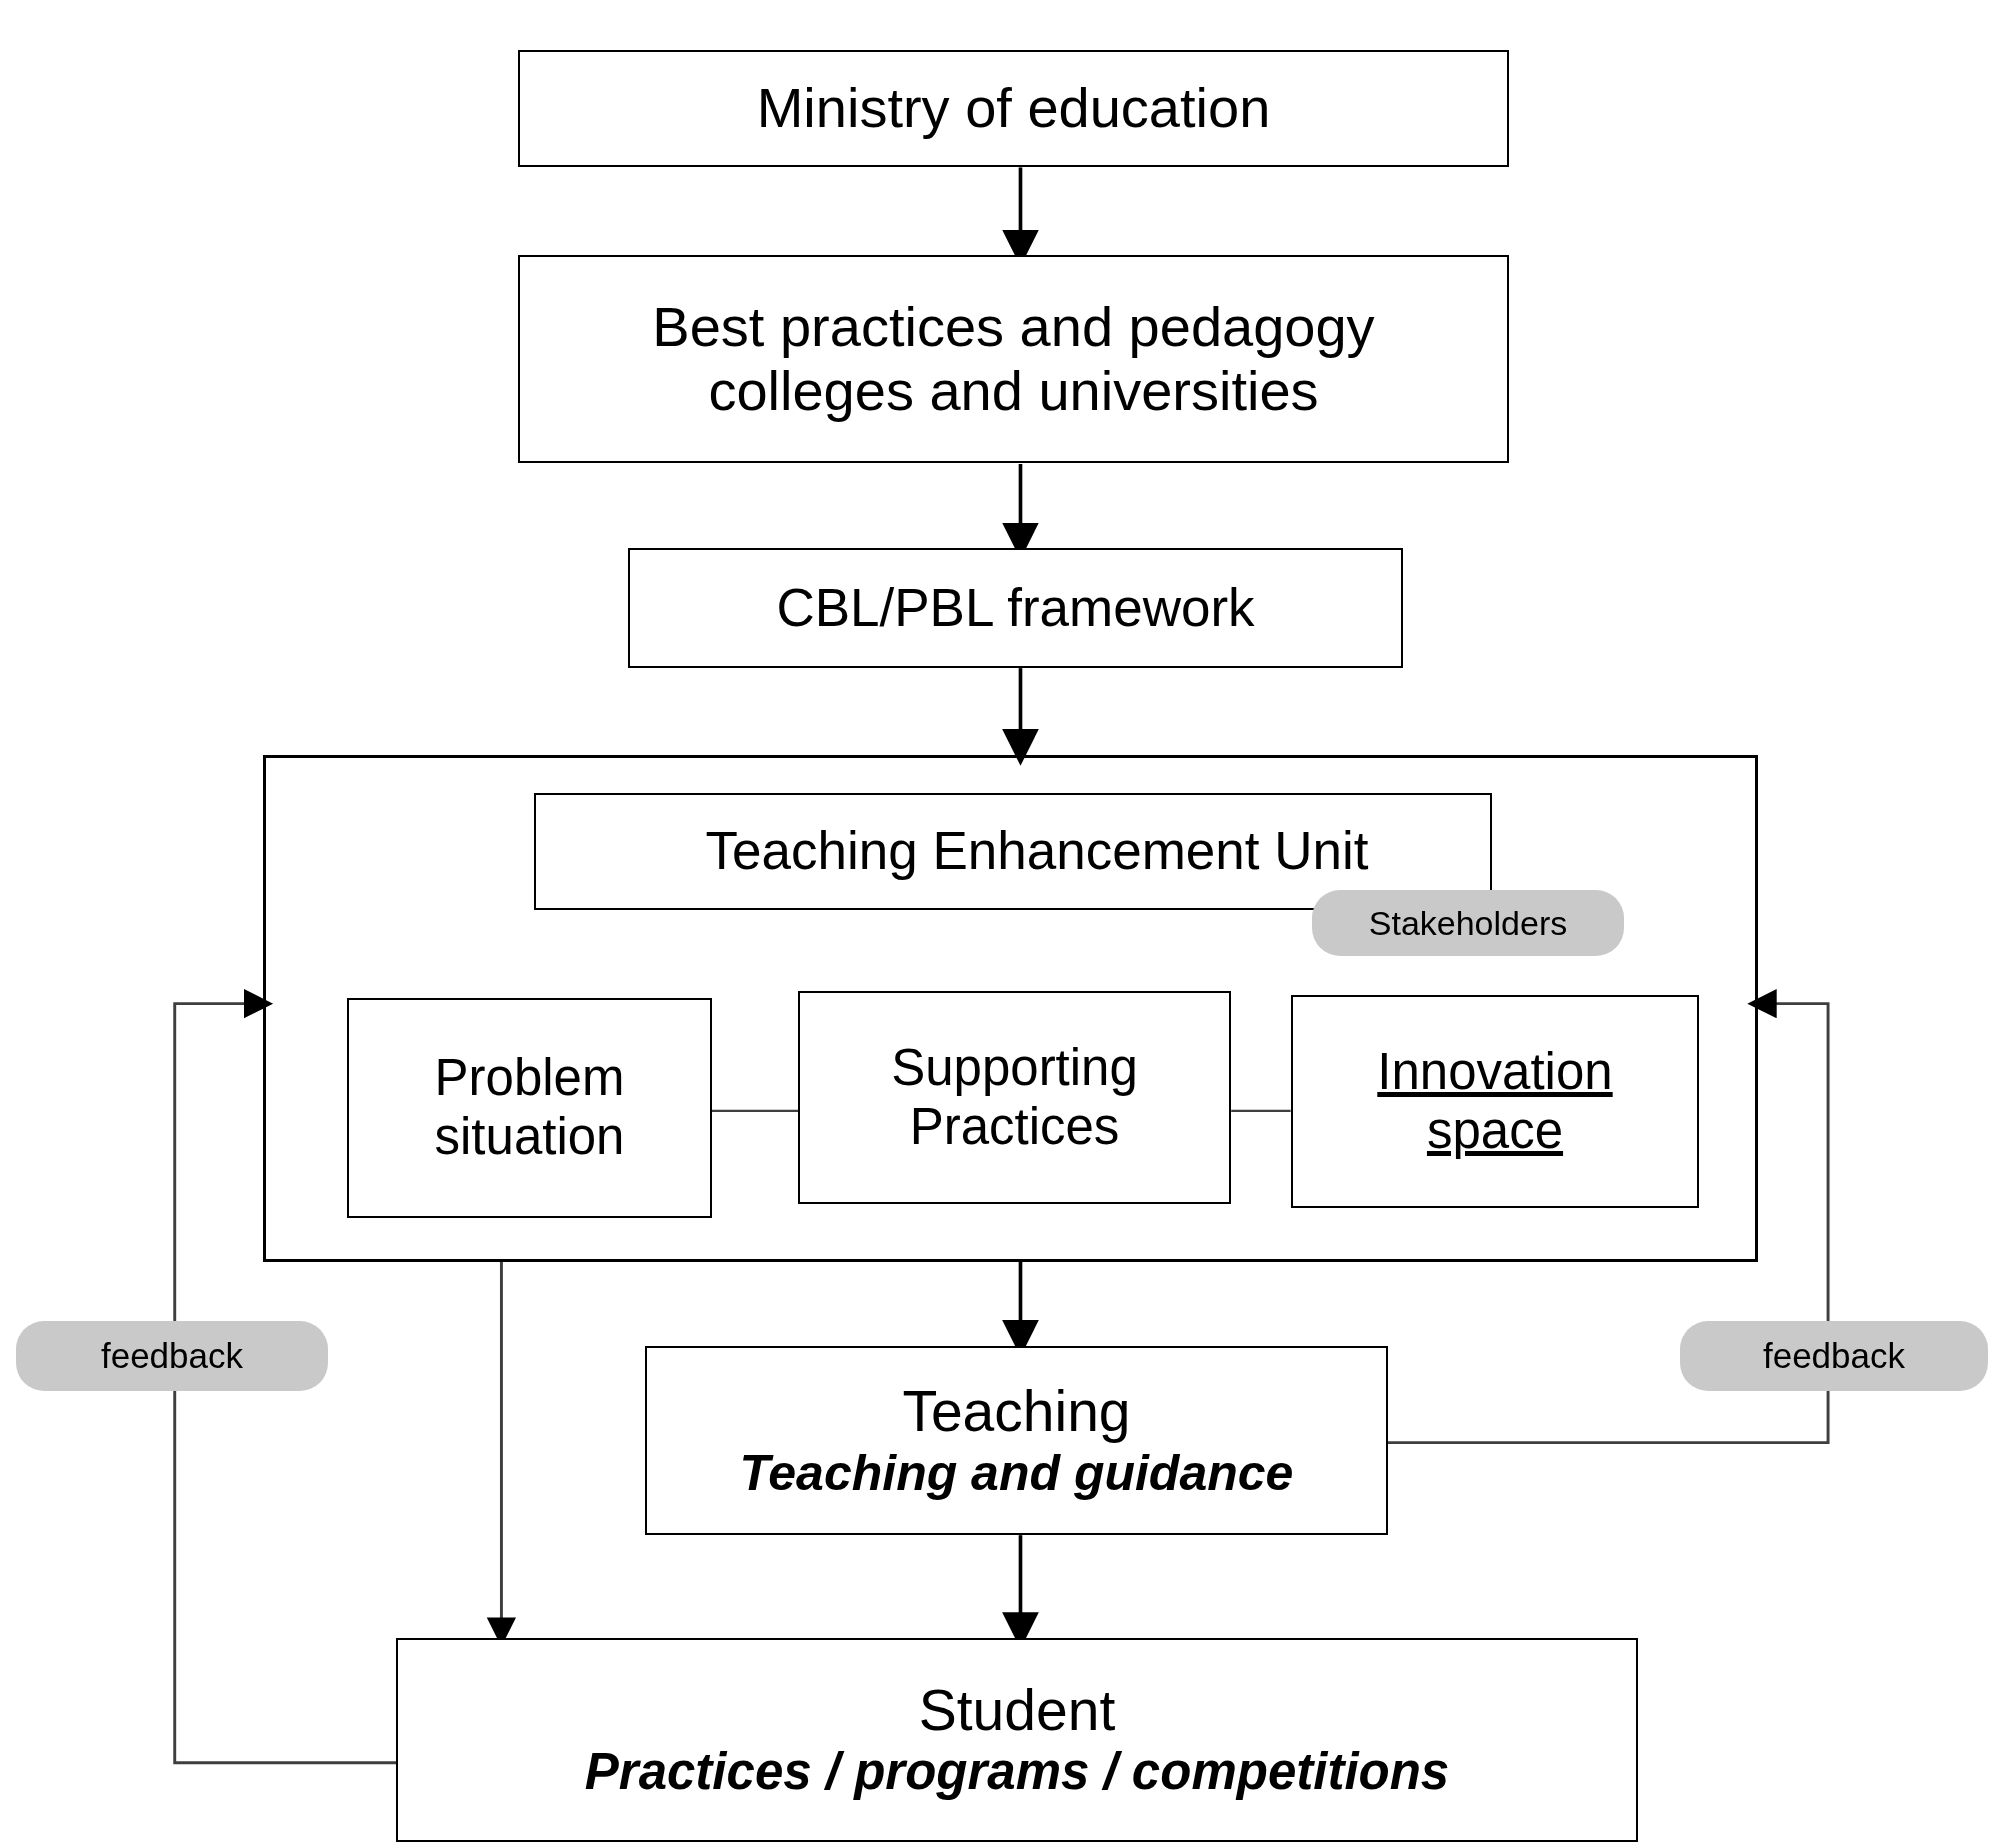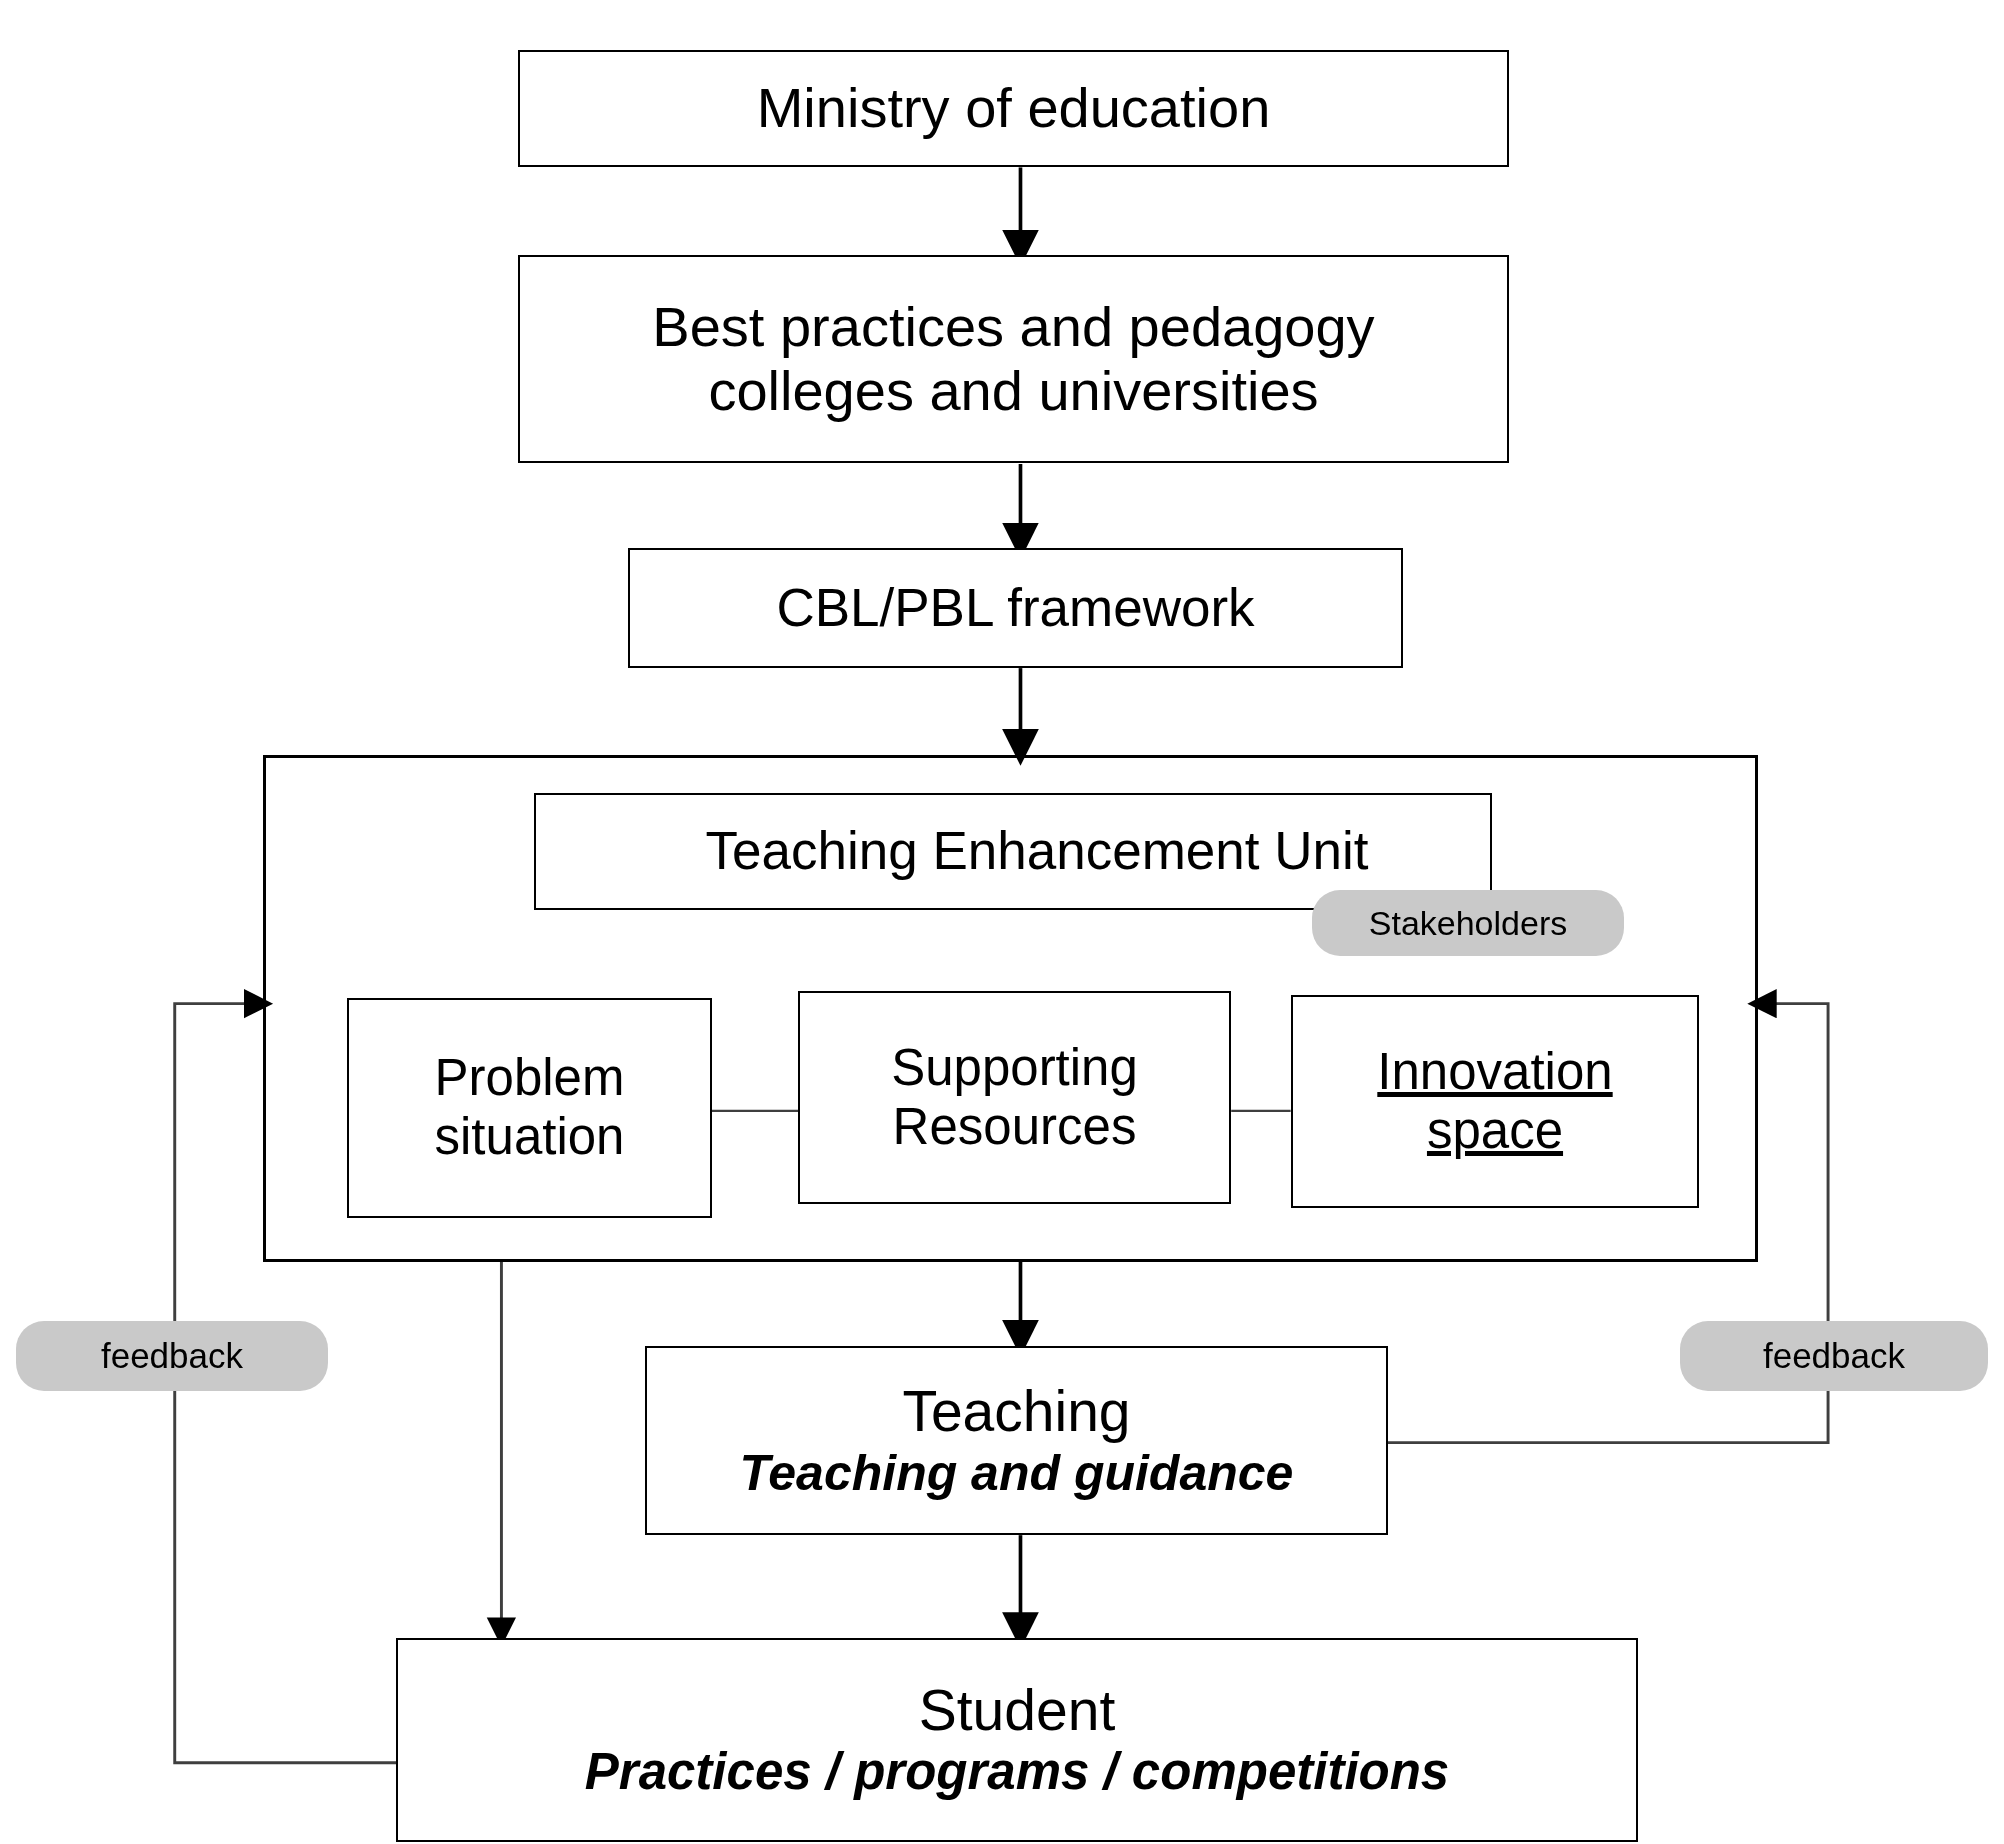--- a/index.html
+++ b/index.html
@@ -127,21 +127,21 @@
     <span>Stakeholders</span>
   </div>
 
   <div class="box t-sub" style="left:347px; top:998px; width:365px; height:220px;">
     <span class="line">Problem</span>
     <span class="line">situation</span>
   </div>
 
   <div class="box t-sub" style="left:798px; top:991px; width:433px; height:213px;">
     <span class="line">Supporting</span>
-    <span class="line">Resources</span>
+    <span class="line">Practices</span>
   </div>
 
   <div class="box t-sub" style="left:1291px; top:995px; width:408px; height:213px;text-decoration:underline;">
     <span class="line">Innovation</span>
     <span class="line">space</span>
   </div>
 
   <div class="gray-label t-feedback" style="left:16px; top:1321px; width:312px; height:70px;">
     <span>feedback</span>
   </div>

